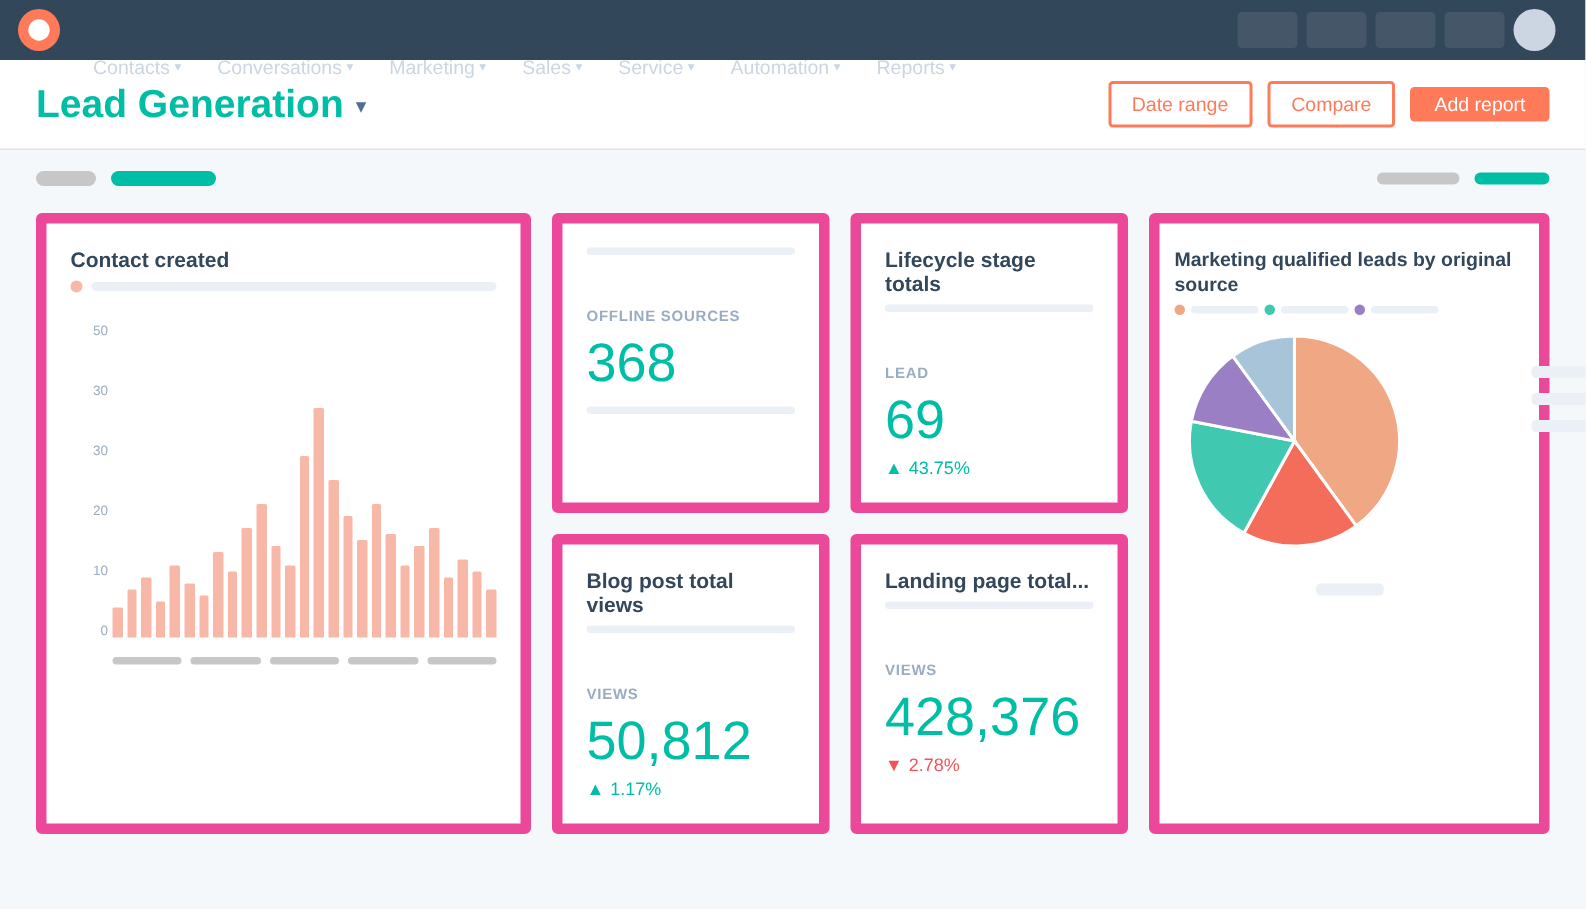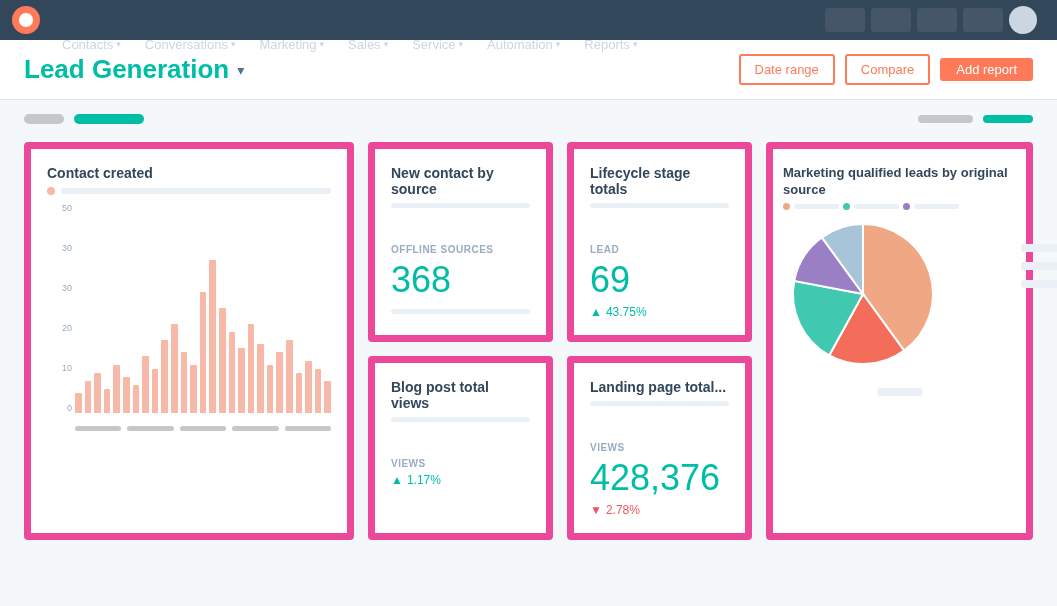--- a/index.html
+++ b/index.html
@@ -138,21 +138,21 @@
     }
 
     
     .contact-card {
       grid-row: 1 / 3;
       grid-column: 1;
     }
     .chart-area {
       position: relative;
       height: 240px;
-      margin-top: 8px;
+      margin-top: 20px;
     }
     .y-axis {
       position: absolute;
       left: 0;
       top: 0;
       bottom: 30px;
       width: 25px;
       display: flex;
       flex-direction: column;
       justify-content: space-between;
@@ -376,21 +376,20 @@
           <div class="x-label-bar"></div>
           <div class="x-label-bar"></div>
           <div class="x-label-bar"></div>
           <div class="x-label-bar"></div>
           <div class="x-label-bar"></div>
         </div>
     </div>
   </div>
 
   <div class="card">
-    <div class="card-title">New contact by source</div>
     <div class="card-subtitle-bar"></div>
     <div class="metric-label">OFFLINE SOURCES</div>
     <div class="metric-value">368</div>
     <div class="bottom-bar"></div>
   </div>
 
   <div class="card">
     <div class="card-title">Lifecycle stage totals</div>
     <div class="card-subtitle-bar"></div>
     <div class="metric-label">LEAD</div>
@@ -398,20 +397,21 @@
     <div class="metric-change up">
       <span style="color:#00bda5;">▲</span>
       <span>43.75%</span>
     </div>
   </div>
 
   <div class="card">
     <div class="card-title">Blog post total views</div>
     <div class="card-subtitle-bar"></div>
     <div class="metric-label">VIEWS</div>
+    <div class="metric-value">50,812</div>
     <div class="metric-change up">
       <span style="color:#00bda5;">▲</span>
       <span>1.17%</span>
     </div>
   </div>
 
   <div class="card">
     <div class="card-title">Landing page total...</div>
     <div class="card-subtitle-bar"></div>
     <div class="metric-label">VIEWS</div>

